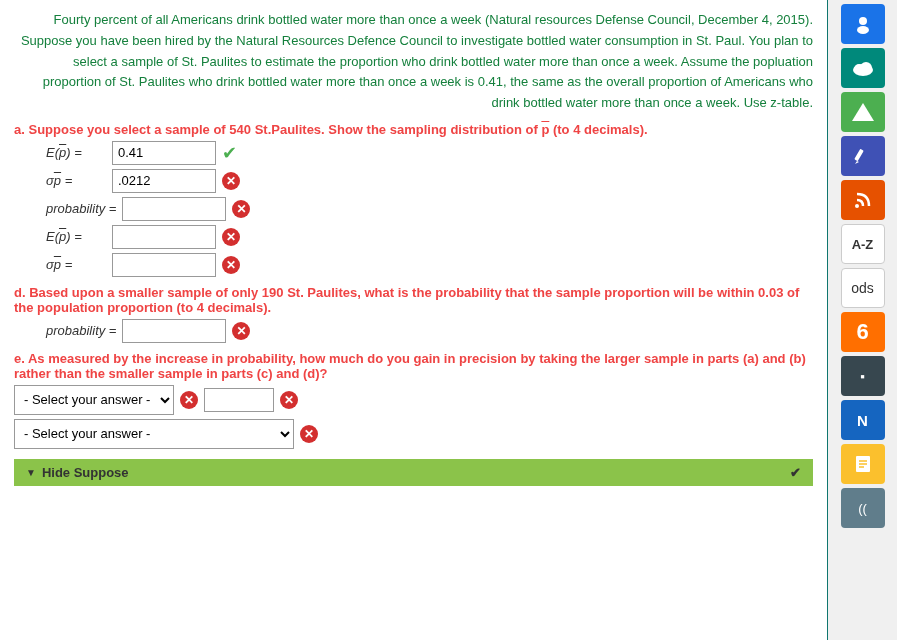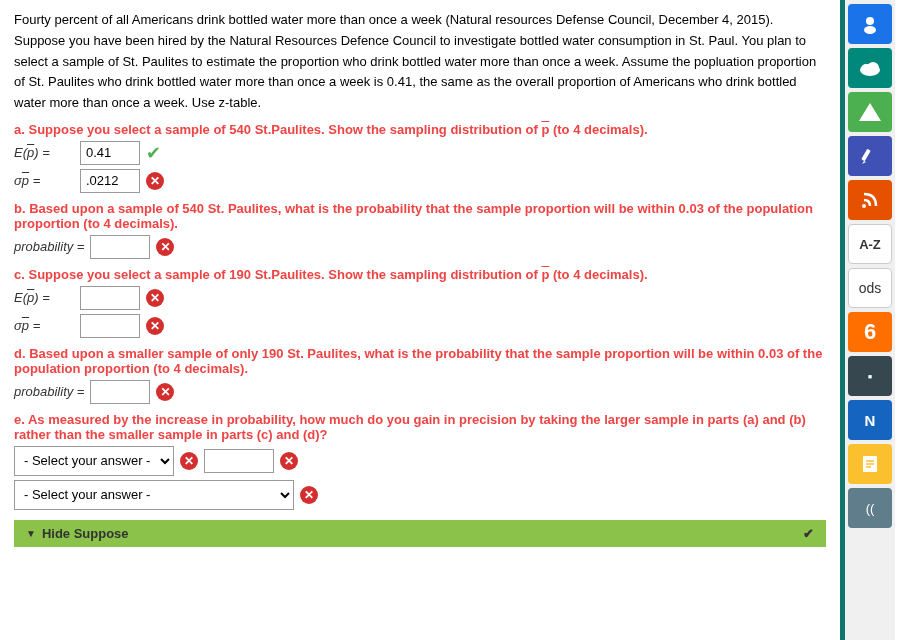--- a/index.html
+++ b/index.html
@@ -11,28 +11,28 @@
       width: 897px;
       min-height: 640px;
     }
     .main-content {
       flex: 1;
       padding: 10px 14px;
       overflow-y: auto;
       max-width: 840px;
     }
     .right-sidebar {
-      width: 55px;
+      width: 70px;
       background: #f0f0f0;
       display: flex;
       flex-direction: column;
       align-items: center;
       padding: 4px 0;
       gap: 4px;
-      border-left: 5px solid #0f766e;
+      border-left: 1px solid #0f766e;
     }
     .sidebar-icon {
       width: 44px;
       height: 40px;
       border-radius: 4px;
       display: flex;
       align-items: center;
       justify-content: center;
       font-size: 18px;
       cursor: pointer;
@@ -42,43 +42,45 @@
     .sidebar-icon.green-icon { background: #4caf50; color: #fff; }
     .sidebar-icon.pencil-icon { background: #3f51b5; color: #fff; }
     .sidebar-icon.rss-icon { background: #e65100; color: #fff; }
     .sidebar-icon.az-icon { background: #fff; border: 1px solid #ccc; color: #333; font-size: 13px; font-weight: bold; }
     .sidebar-icon.gray-icon { background: #fff; border: 1px solid #ccc; color: #333; font-size: 11px; }
     .sidebar-icon.orange-icon { background: #ff6f00; color: #fff; font-size: 22px; font-weight: bold; }
     .sidebar-icon.dark-icon { background: #37474f; color: #fff; font-size: 11px; font-weight: bold; }
     .sidebar-icon.yellow-icon { background: #fbc02d; color: #fff; }
     .sidebar-icon.calc-icon { background: #607d8b; color: #fff; font-size: 11px; }
     p.problem-text {
-      color: #000000;
+      color: #15803d;
       line-height: 1.6;
+      text-align: right;
     }
     .section-label {
       font-weight: bold;
       color: #ef4444;
       margin: 8px 0 4px 0;
     }
     .answer-row {
       display: flex;
       align-items: center;
       gap: 6px;
       margin: 4px 0;
     }
     .math-label {
       font-style: italic;
       color: #333;
       min-width: 60px;
+      margin-left: 32px;
     }
     .answer-input {
       border: 1px solid #999;
       padding: 2px 5px;
-      width: 60px;
+      width: 104px;
       font-size: 13px;
       height: 24px;
     }
     .answer-input.filled {
       background: #fff;
     }
     .check-icon {
       color: #4caf50;
       font-size: 18px;
     }
@@ -149,35 +151,27 @@
     <input class="answer-input filled" type="text" value="0.41" style="">
     <span class="check-icon">✔</span>
   </div>
 
   <div class="answer-row">
     <span class="math-label">σ<span class="overline">p</span> =</span>
     <input class="answer-input filled" type="text" value=".0212" style="">
     <div class="error-icon">✕</div>
   </div>
 
-  <p class="section-label">
-    <span>b.</span>
-    <span> Based upon a sample of <strong>540</strong> St. Paulites, what is the probability that the sample proportion will be within <strong>0.03</strong> of the population proportion (to 4 decimals).</span>
-  </p>
 
   <div class="answer-row">
     <span class="math-label">probability =</span>
     <input class="answer-input" type="text" value="" style="">
     <div class="error-icon">✕</div>
   </div>
 
-  <p class="section-label">
-    <span>c.</span>
-    <span> Suppose you select a sample of <strong>190</strong> St.Paulites. Show the sampling distribution of <span class="overline">p</span> (to 4 decimals).</span>
-  </p>
 
   <div class="answer-row">
     <span class="math-label">E(<span class="overline">p</span>) =</span>
     <input class="answer-input" type="text" value="" style="">
     <div class="error-icon">✕</div>
   </div>
 
   <div class="answer-row">
     <span class="math-label">σ<span class="overline">p</span> =</span>
     <input class="answer-input" type="text" value="" style="">

